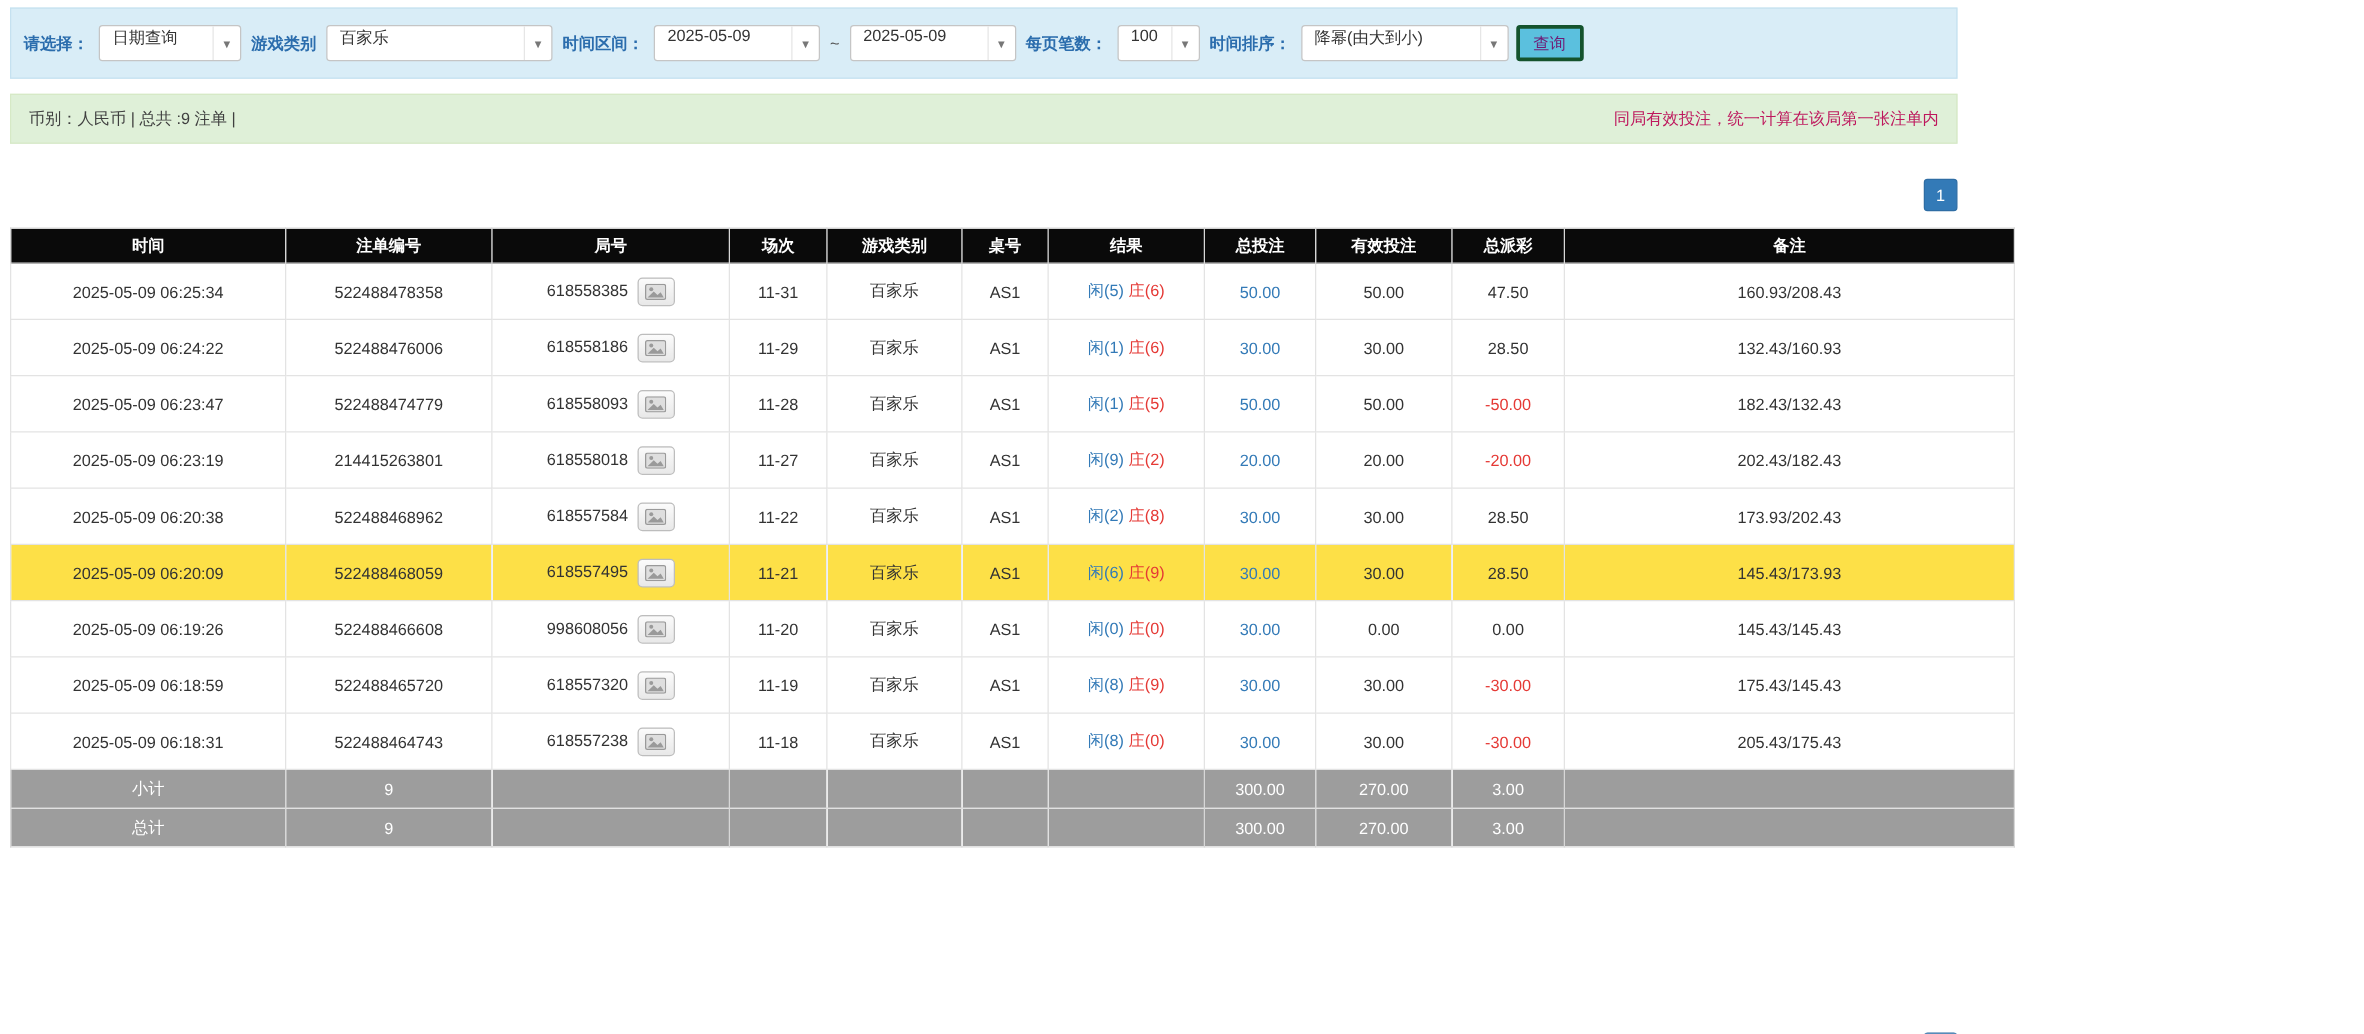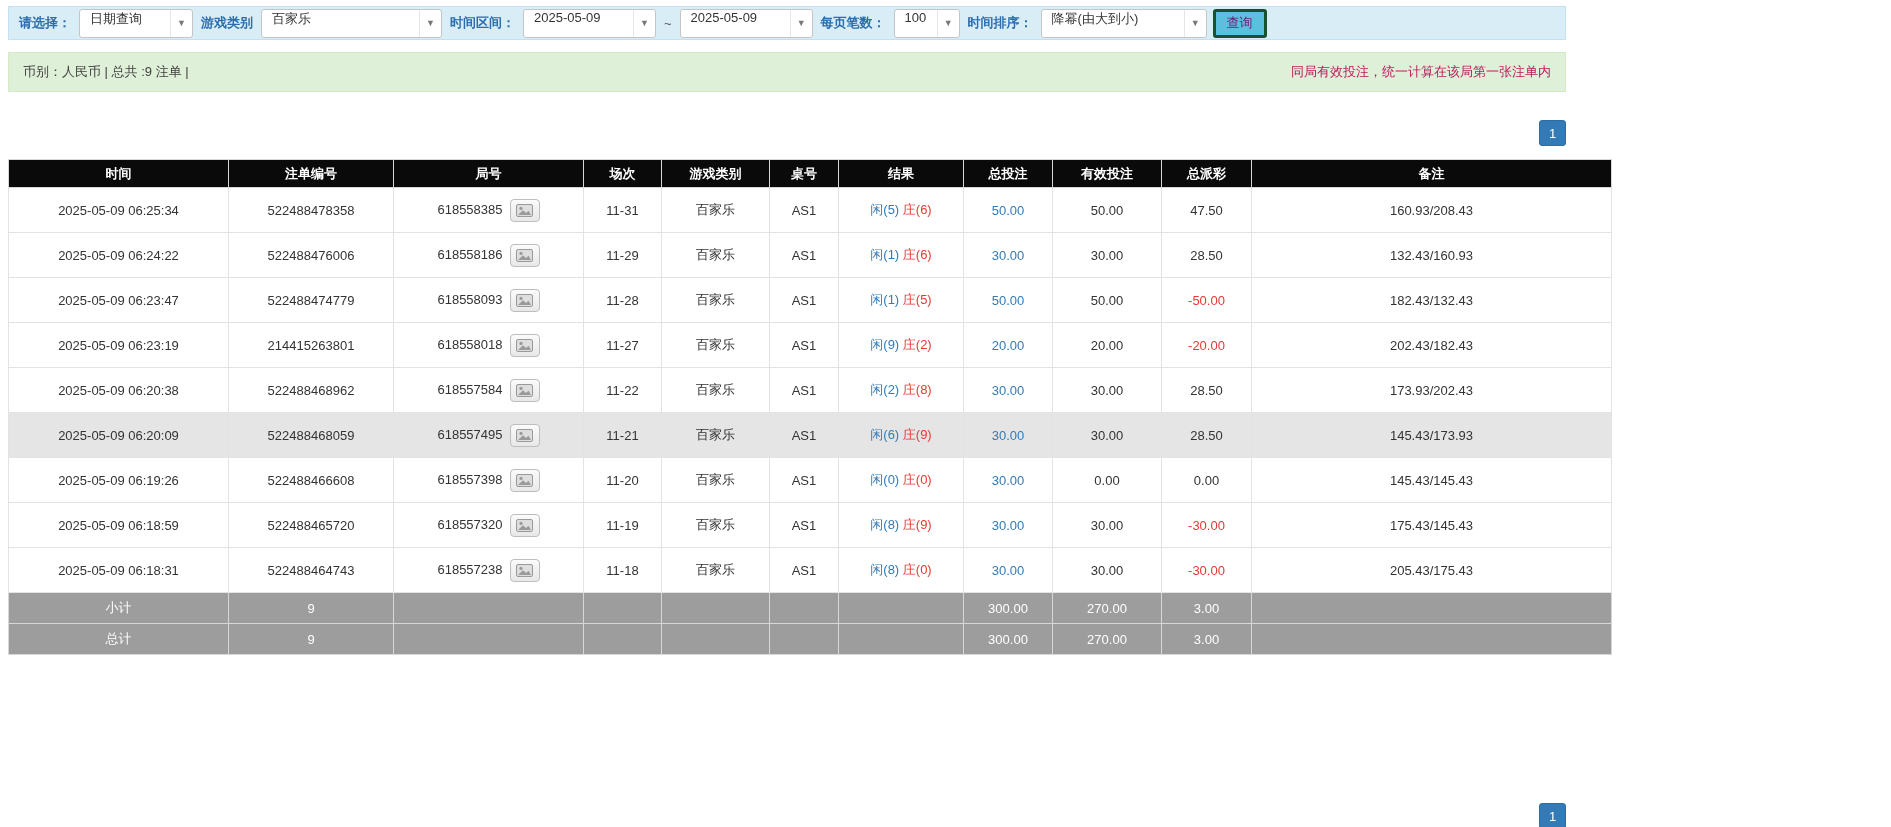--- a/index.html
+++ b/index.html
@@ -3,21 +3,21 @@
 <meta charset="utf-8">
 <style>
   * { box-sizing: border-box; margin: 0; padding: 0; }
   html, body { width: 1891px; height: 827px; overflow: hidden; background: #fff;
     font-family: "Liberation Sans", "DejaVu Sans", sans-serif; font-size: 13px; color: #333; }
 
   .content { width: 1558px; margin-left: 8px; }
 
   
   .filter-bar { margin-top: 6px; background: #d9edf7; border: 1px solid #c5e1f0;
-    padding: 6px 8px; display: flex; align-items: center; gap: 6px; height: 34px; }
+    padding: 6px 8px; display: flex; align-items: center; gap: 6px; height: 57px; }
   .filter-label { color: #2b6dad; font-weight: bold; white-space: nowrap; padding: 0 2px; }
   .combo { display: inline-flex; align-items: flex-start; background: #fff;
     border: 1px solid #c5c5c5; border-radius: 3px; height: 29px; cursor: pointer; }
   .combo-text { padding: 0 10px; white-space: nowrap; flex: 1; color: #333; overflow: hidden; }
   .combo-caret { width: 22px; align-self: stretch; display: flex; align-items: center;
     justify-content: center; color: #777; font-size: 9px; border-left: 1px solid #e6e6e6; }
   .w-type { width: 114px; } .w-game { width: 181px; } .w-date { width: 133px; }
   .w-per  { width: 66px; }  .w-sort { width: 166px; }
   .tilde { color: #555; padding: 0 2px; }
   .search-btn { background: #5bc0de; color: #701a75; border: 3px solid #14532d;
@@ -38,21 +38,21 @@
     cursor: pointer; font-size: 13px; }
   .bottom-spacer { height: 148px; }
   .pagination-row.bottom { margin-top: 0; }
 
   
   table { margin-top: 13px; width: 1604px; border-collapse: collapse; table-layout: fixed; }
   th { background: #0a0a0a; color: #fff; font-weight: bold; height: 28px;
     border: 1px solid #d7d7d7; font-size: 13px; text-align: center; }
   td { border: 1px solid #e3e3e3; text-align: center; height: 45px; font-size: 13px;
     color: #333; background: #fff; overflow: hidden; }
-  tr.highlight td { background: #e5e5e5; }
+  tr.highlight td { background: #fde047; }
   .rp { color: #337ab7; }
   .rb { color: #e53935; }
   .link-blue { color: #337ab7; cursor: pointer; }
   .neg { color: #e53935; }
   .img-btn { display: inline-flex; align-items: center; justify-content: center;
     width: 30px; height: 23px; margin-left: 7px; vertical-align: middle;
     background: linear-gradient(#fbfbfb, #e8e8e8); border: 1px solid #bdbdbd;
     border-radius: 4px; cursor: pointer; }
   tr.summary-row td { background: #9d9d9d; color: #fff; height: 31px; border: 1px solid #d7d7d7; text-align: center; }
 </style>
@@ -293,21 +293,21 @@
       <span class="link-blue">30.00</span>
     </td>
     <td>30.00</td>
     <td>28.50</td>
     <td>145.43/173.93</td>
   </tr>
         <tr>
     <td>2025-05-09 06:19:26</td>
     <td>522488466608</td>
     <td>
-      <span>618557398</span><span class="img-btn">
+      <span>998608056</span><span class="img-btn">
               <svg width="17" height="13" viewBox="0 0 17 13">
                 <rect x="0.5" y="0.5" width="16" height="12" rx="1.5" fill="#dedede" stroke="#9a9a9a"></rect>
                 <circle cx="5" cy="4.4" r="1.6" fill="#9a9a9a"></circle>
                 <path d="M2 11 L7 6.2 L10 9 L12.5 6.8 L15 11 Z" fill="#9a9a9a"></path>
               </svg>
             </span>
     </td>
     <td>11-20</td>
     <td>百家乐</td>
     <td>AS1</td>

